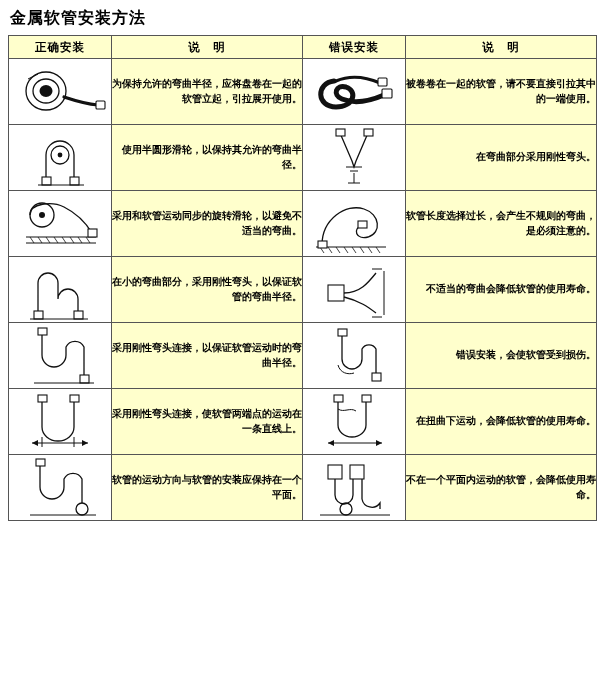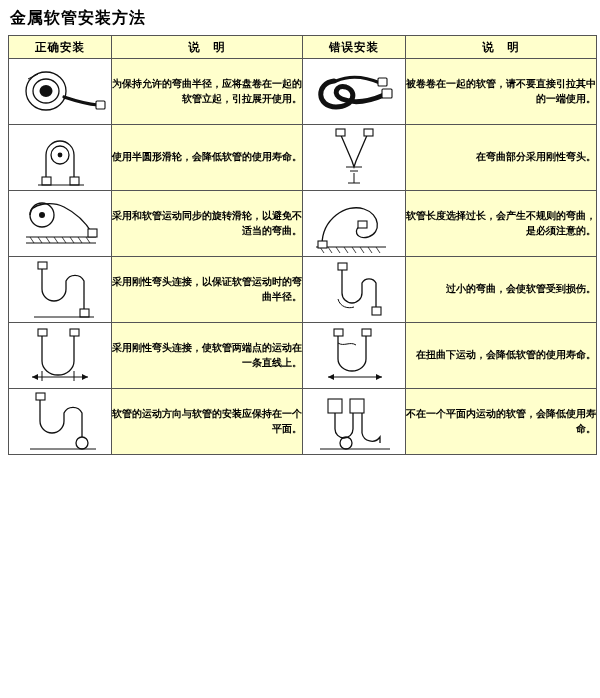--- a/index.html
+++ b/index.html
@@ -126,21 +126,21 @@
         <td class="img-cell">
           <svg width="96" height="62" viewBox="0 0 96 62">
             <path class="ln" stroke-width="2" d="M34 52 L34 28 A14 14 0 0 1 62 28 L62 52"></path>
             <circle cx="48" cy="28" r="9" class="ln"></circle>
             <circle cx="48" cy="28" r="2.4" class="blk"></circle>
             <rect x="30" y="50" width="9" height="8" class="wht"></rect>
             <rect x="58" y="50" width="9" height="8" class="wht"></rect>
             <path class="ln2" d="M26 58 L72 58"></path>
           </svg>
         </td>
-        <td class="txt-cell">使用半圆形滑轮，会降低软管的使用寿命。</td>
+        <td class="txt-cell">使用半圆形滑轮，以保持其允许的弯曲半径。</td>
         <td class="img-cell">
           <svg width="96" height="62" viewBox="0 0 96 62">
             <path class="ln" stroke-width="2" d="M34 6 L46 34 L48 40 L50 34 L62 6"></path>
             <path class="ln2" d="M40 40 L56 40"></path>
             <path class="ln2" d="M44 44 L52 44"></path>
             <rect x="30" y="2" width="9" height="7" class="wht"></rect>
             <rect x="58" y="2" width="9" height="7" class="wht"></rect>
             <path class="ln2" d="M48 46 L48 56"></path>
             <path class="ln2" d="M42 56 L54 56"></path>
           </svg>
@@ -165,40 +165,61 @@
             <path class="ln" stroke-width="2" d="M16 52 C16 26, 40 10, 58 16 C74 21, 76 40, 62 44 C50 47, 46 36, 56 32"></path>
             <path class="ln2" d="M10 54 L80 54"></path>
             <path class="hatch" d="M14 54 L18 60 M22 54 L26 60 M30 54 L34 60 M38 54 L42 60 M46 54 L50 60 M54 54 L58 60 M62 54 L66 60 M70 54 L74 60"></path>
             <rect x="12" y="48" width="9" height="7" class="wht"></rect>
             <rect x="52" y="28" width="9" height="7" class="wht"></rect>
           </svg>
         </td>
         <td class="txt-cell">软管长度选择过长，会产生不规则的弯曲，是必须注意的。</td>
       </tr>
 
+      <tr class="row-h">
+        <td class="img-cell">
+          <svg width="96" height="62" viewBox="0 0 96 62">
+            <path class="ln" stroke-width="2" d="M26 56 L26 24 A10 10 0 0 1 46 24 L46 40 A10 10 0 0 1 66 40 L66 56"></path>
+            <rect x="22" y="52" width="9" height="8" class="wht"></rect>
+            <rect x="62" y="52" width="9" height="8" class="wht"></rect>
+            <path class="ln2" d="M18 60 L76 60"></path>
+          </svg>
+        </td>
+        <td class="txt-cell">在小的弯曲部分，采用刚性弯头，以保证软管的弯曲半径。</td>
+        <td class="img-cell">
+          <svg width="96" height="62" viewBox="0 0 96 62">
+            <rect x="22" y="26" width="16" height="16" class="wht"></rect>
+            <path class="ln" stroke-width="2" d="M38 34 C54 34, 62 24, 70 14"></path>
+            <path class="ln" stroke-width="2" d="M38 38 C54 42, 62 48, 70 54"></path>
+            <path class="ln2" d="M66 10 L76 10 M66 58 L76 58"></path>
+            <path class="ln2" d="M78 12 L78 56"></path>
+          </svg>
+        </td>
+        <td class="txt-cell">不适当的弯曲会降低软管的使用寿命。</td>
+      </tr>
 
       <tr class="row-h">
         <td class="img-cell">
           <svg width="96" height="62" viewBox="0 0 96 62">
             <path class="ln" stroke-width="2" d="M30 6 L30 30 A12 12 0 0 0 54 30 L54 22 A10 10 0 0 1 72 22 L72 54"></path>
             <rect x="26" y="3" width="9" height="7" class="wht"></rect>
             <rect x="68" y="50" width="9" height="8" class="wht"></rect>
             <path class="ln2" d="M22 58 L82 58"></path>
           </svg>
         </td>
         <td class="txt-cell">采用刚性弯头连接，以保证软管运动时的弯曲半径。</td>
         <td class="img-cell">
           <svg width="96" height="62" viewBox="0 0 96 62">
             <path class="ln" stroke-width="2" d="M36 8 L36 34 A10 10 0 0 0 56 34 L56 24 A8 8 0 0 1 70 24 L70 50"></path>
             <path class="ln2" d="M32 40 C34 48, 42 50, 48 48"></path>
             <rect x="32" y="4" width="9" height="7" class="wht"></rect>
             <rect x="66" y="48" width="9" height="8" class="wht"></rect>
           </svg>
         </td>
-        <td class="txt-cell">过小的弯曲，会使软管受到损伤。</td>
+        <td class="txt-cell">错误安装，会使软管受到损伤。</td>
       </tr>
 
       <tr class="row-h">
         <td class="img-cell">
           <svg width="96" height="62" viewBox="0 0 96 62">
             <path class="ln" stroke-width="2" d="M30 8 L30 36 A16 14 0 0 0 62 36 L62 8"></path>
             <rect x="26" y="4" width="9" height="7" class="wht"></rect>
             <rect x="58" y="4" width="9" height="7" class="wht"></rect>
             <path class="ln2" d="M20 52 L76 52"></path>
             <path class="ln2" d="M30 46 L30 56 M62 46 L62 56"></path>

